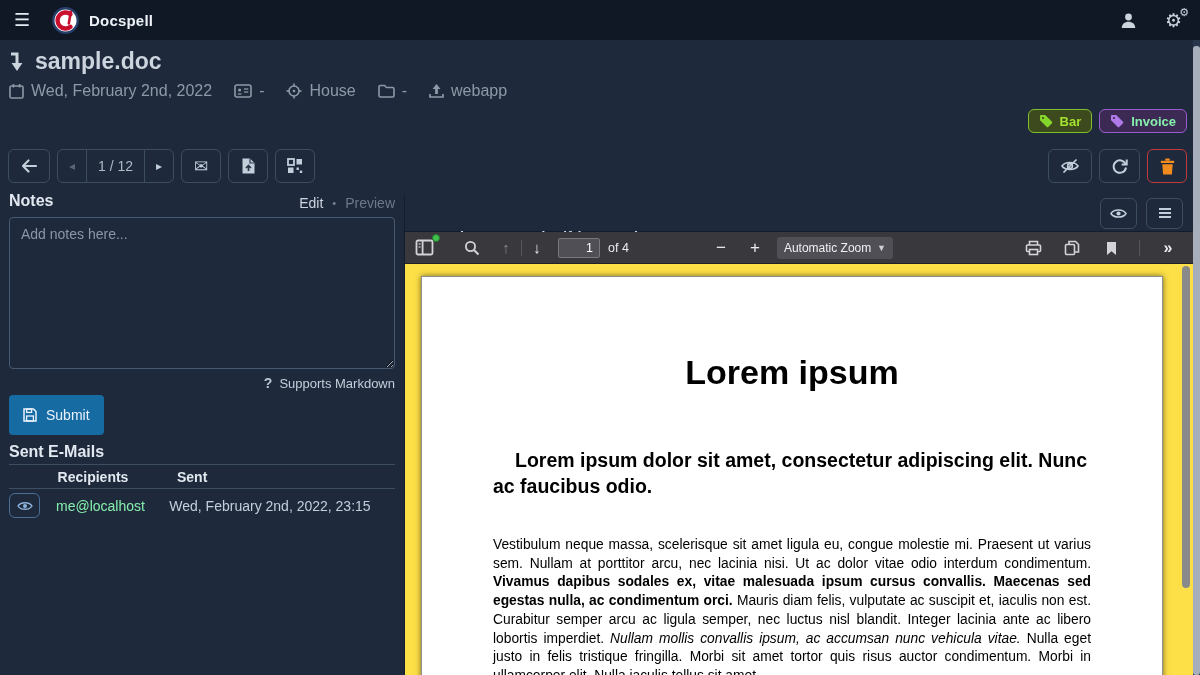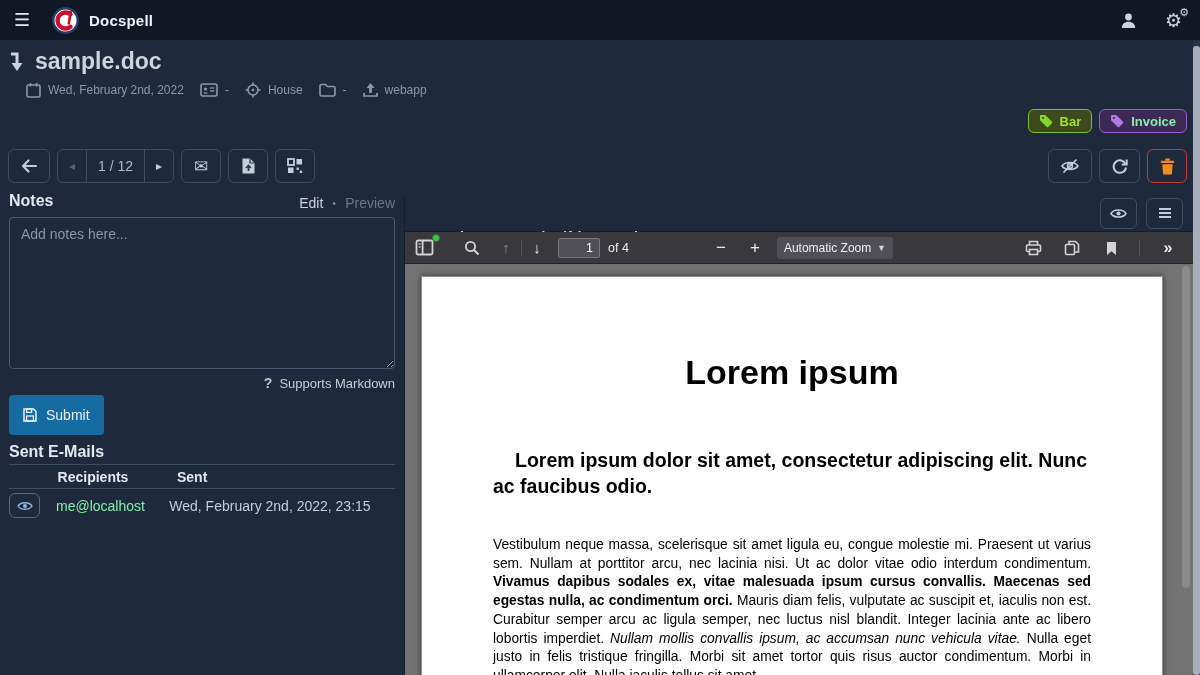--- a/index.html
+++ b/index.html
@@ -18,22 +18,22 @@
   .gear-glyph { font-size:19px; position:relative; line-height:1; }
   .gear-glyph .gear-small { position:absolute; font-size:11px; top:-4px; right:-7px; }
 
   
   .win-scrollbar { position:absolute; right:0; top:40px; width:7px; height:635px; background:#27354a; }
   .win-scrollbar .thumb { position:absolute; left:0; top:6px; width:7px; height:629px; background:#a7afbc; border-radius:3px; }
 
   
   .item-title-row { position:absolute; left:9px; top:48px; display:flex; align-items:center; gap:10px; color:#ccd4de; }
   .item-title { font-size:23px; font-weight:bold; }
-  .meta-row { position:absolute; left:26px; top:82px; display:flex; align-items:center; gap:16px;
-              color:#8e99a7; font-size:12px; }
+  .meta-row { position:absolute; left:9px; top:82px; display:flex; align-items:center; gap:22px;
+              color:#8e99a7; font-size:16px; }
   .meta-item { display:flex; align-items:center; gap:7px; }
   .meta-row svg { flex:0 0 auto; }
 
   
   .tags-row { position:absolute; top:109px; right:13px; display:flex; gap:7px; }
   .tag { display:flex; align-items:center; gap:7px; height:24px; padding:11px 10px; border-radius:6px;
          font-size:13px; font-weight:bold; cursor:pointer; }
   .tag-green { background:#3c4a1d; border:1px solid #7fbf2a; color:#a3e22e; }
   .tag-purple { background:#3c2a55; border:1px solid #9a5cd0; color:#86efac; }
 
@@ -110,21 +110,21 @@
   .page-count { font-size:12.5px; color:#ececf0; margin-left:8px; }
   .zoom-cluster { position:absolute; left:303px; top:0; height:32px; display:flex; align-items:center; }
   .zoom-minus,.zoom-plus { font-size:17px; color:#ececf0; cursor:pointer; padding:0 8px; }
   .zoom-plus { margin-left:8px; }
   .zoom-select { margin-left:9px; height:22px; width:116px; background:#4f4f55; border-radius:3px;
                  display:flex; align-items:center; padding:0 7px; font-size:12px; color:#f0f0f3; cursor:pointer; }
   .zoom-caret { margin-left:auto; font-size:9px; color:#cfcfd4; }
   .pt-right { position:absolute; right:12px; top:0; height:32px; display:flex; align-items:center; gap:13px; }
   .dbl-chevron { font-size:16px; font-weight:bold; color:#ececf0; cursor:pointer; }
 
-  .pdf-viewport { flex:1; background:#737373; position:relative; overflow:hidden; }
+  .pdf-viewport { flex:1; background:#fde047; position:relative; overflow:hidden; }
   .pdf-page { position:absolute; left:16px; top:12px; width:742px; height:980px; background:#ffffff;
               border:1px solid #8f8f8f; box-shadow:0 0 6px rgba(0,0,0,.55); color:#000; }
   .pdf-h1 { margin-top:76px; text-align:center; font-size:34px; font-weight:bold; }
   .pdf-h2 { margin:56px 71px 0 71px; font-size:19.5px; font-weight:bold; line-height:1.33; text-indent:22px; }
   .pdf-p  { margin:36px 71px 0 71px; font-size:13.8px; line-height:1.36; text-align:justify; }
   .seg-bold { font-weight:bold; }
   .seg-italic { font-style:italic; }
   .pdf-scrollbar { position:absolute; right:3px; top:2px; width:8px; height:405px; }
   .pdf-scrollbar .thumb { position:absolute; top:0; left:0; width:8px; height:322px; background:#8a8a8a; border-radius:4px; }
 

